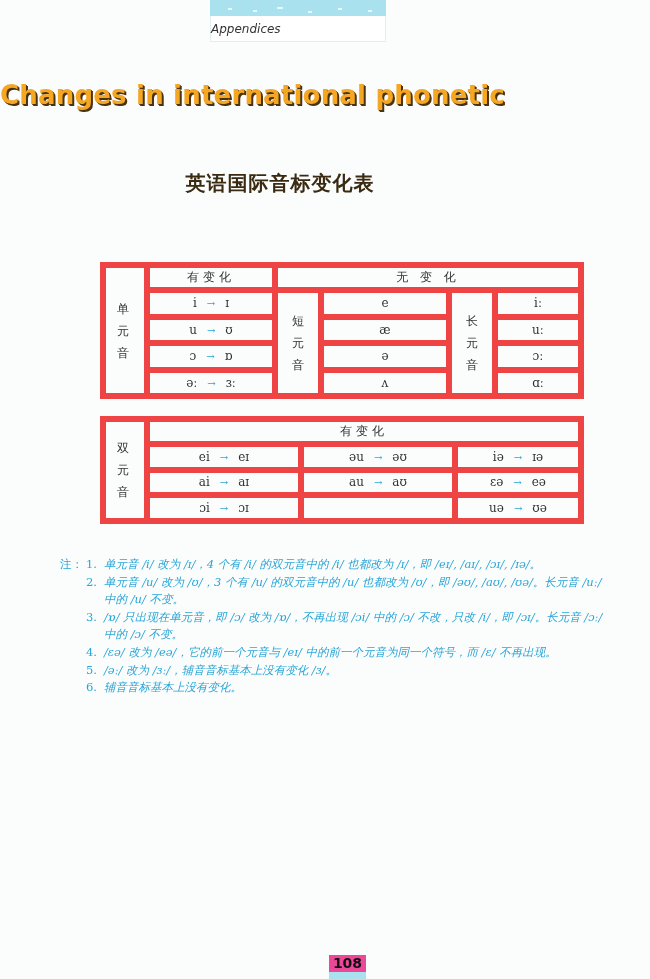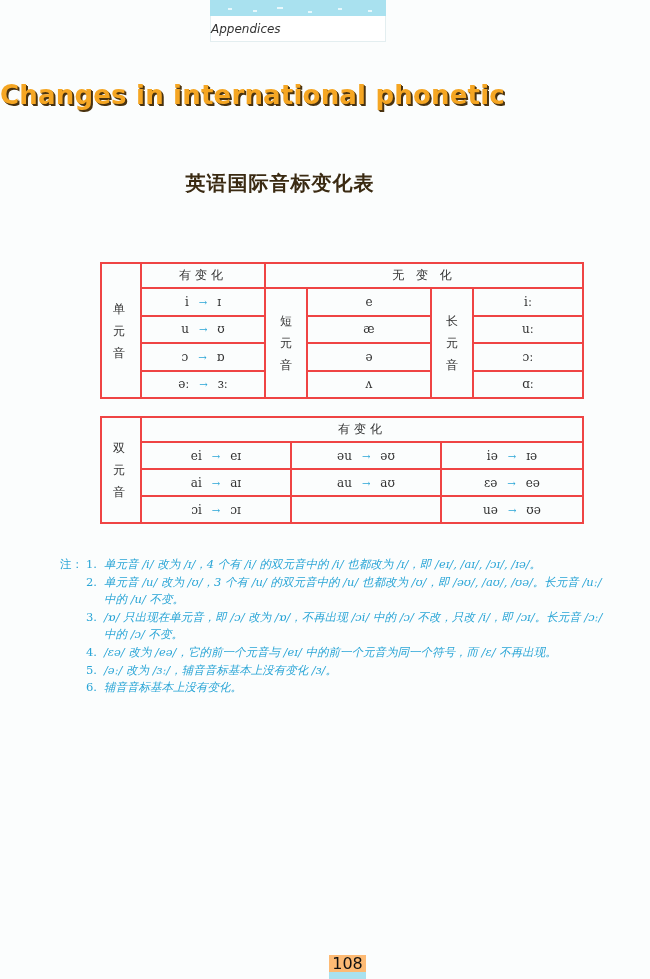--- a/index.html
+++ b/index.html
@@ -39,44 +39,44 @@
   .title-cn {
     position: absolute; left: 0; width: 560px; top: 170px; text-align: center;
     font-family: "DejaVu Serif", "Liberation Serif", serif;
     font-weight: bold; font-size: 20px; color: #3a2a12; letter-spacing: 1px;
   }
   table.ph {
     position: absolute; border-collapse: collapse;
     border: 2px solid #55b48f;
   }
   table.ph td {
-    border: 2px solid #ef4444; text-align: center; vertical-align: middle;
+    border: 6px solid #ef4444; text-align: center; vertical-align: middle;
     font-size: 12px; color: #333; padding: 0;
   }
   .t1 { left: 100px; top: 262px; width: 484px; height: 137px; }
   .t2 { left: 100px; top: 416px; width: 484px; height: 108px; }
   .hdr { height: 25px; font-size: 13px; letter-spacing: 4px; }
   .vlabel { font-size: 14px; line-height: 22px; color: #444; }
   .arrow { color: #2aa5d6; font-size: 10px; margin: 0 10px; }
   .notes {
     position: absolute; left: 50px; top: 556px; width: 560px;
     font-size: 11.5px; line-height: 17.6px; color: #2aa5d6;
   }
   .note-row { display: flex; }
   .note-prefix { width: 33px; flex: none; text-align: right; padding-right: 3px; }
   .note-num { width: 18px; flex: none; }
   .note-text { flex: 1; font-style: italic; }
   .page-num {
     position: absolute; left: 329px; top: 955px; width: 37px; height: 24px;
     text-align: center;
   }
   .page-num .num {
-    display: block; background: #fdba74; height: 17px;
+    display: block; background: #ec4899; height: 17px;
     font-family: "DejaVu Sans", "Liberation Sans", sans-serif;
-    font-weight: normal; font-size: 16px; line-height: 17px; color: #111;
+    font-weight: bold; font-size: 14px; line-height: 17px; color: #111;
   }
   .page-num .bar { display: block; height: 7px; background: #a9e1ef; }
 </style>
 </head>
 <body>
 
 <div class="banner"></div>
 <div class="appendix-box">
   <span class="appendix-label">Appendices</span>
 </div>

